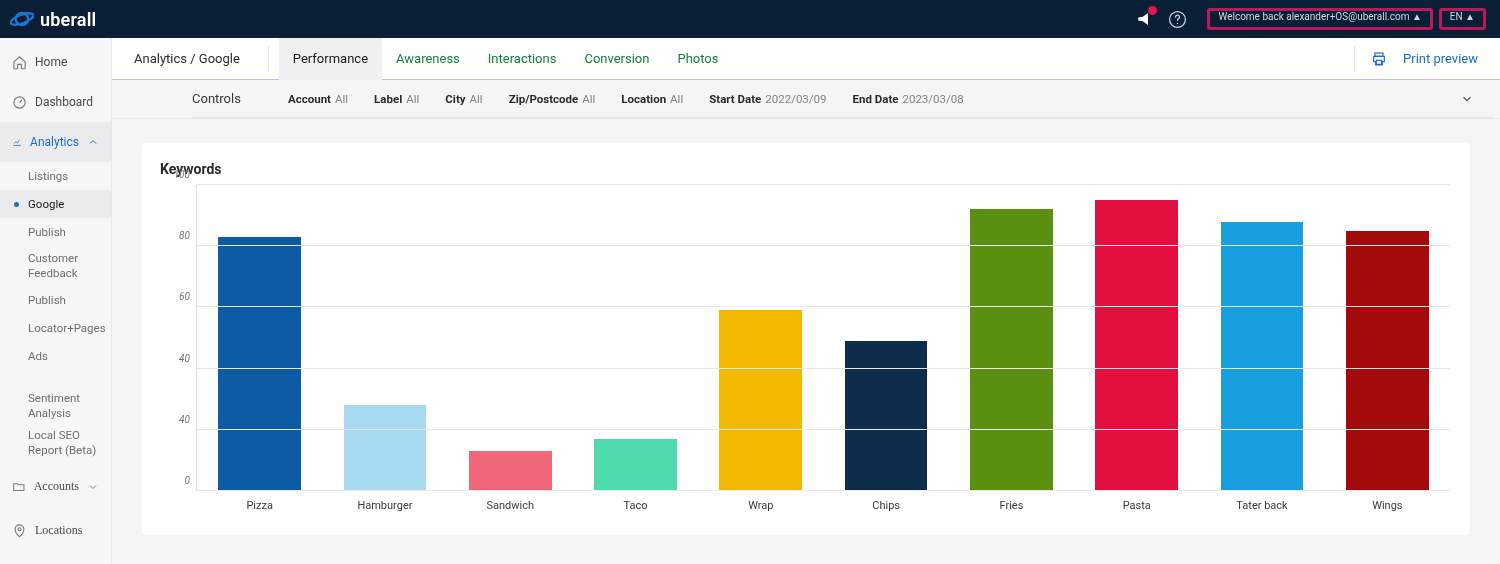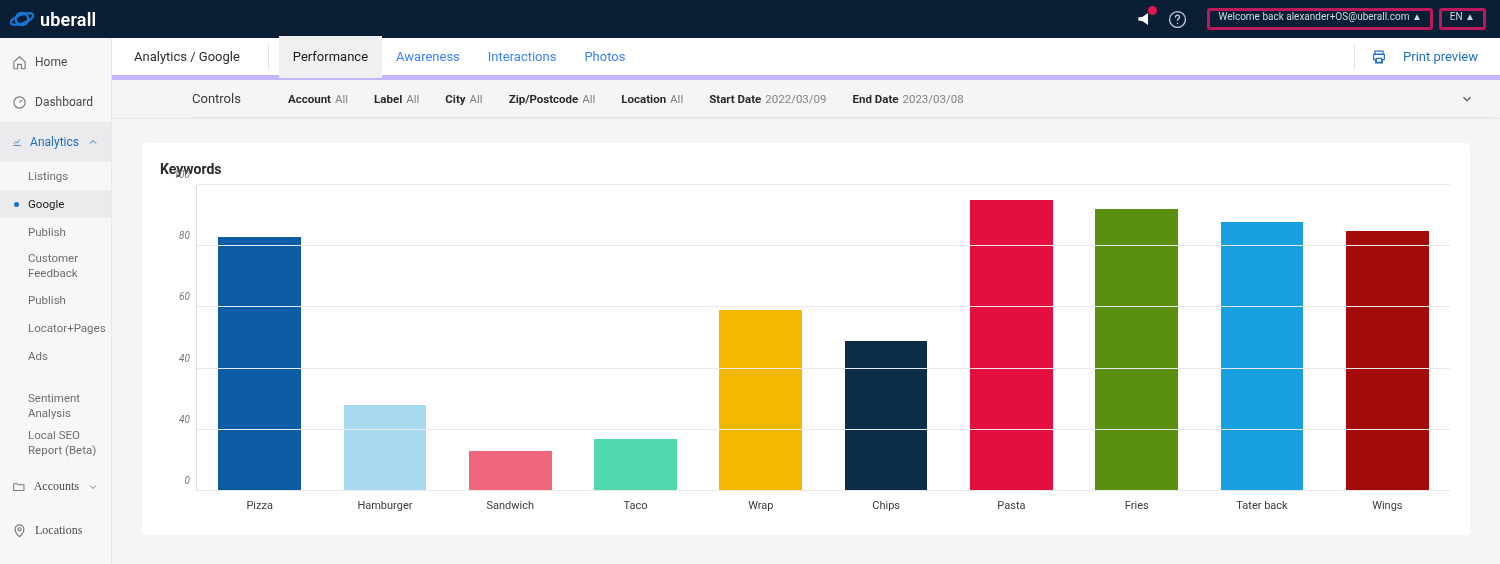--- a/index.html
+++ b/index.html
@@ -19,24 +19,24 @@
   .sbi { display: flex; align-items: center; gap: 8px; height: 40px; padding: 0 12px; font-size: 12px; color: #4a4a4a; cursor: pointer; }
   .sbi.active { background: #ebebed; color: #1b6ec2; }
   .sbi.sub { padding-left: 28px; font-size: 11.5px; color: #6e6e6e; height: 28px; }
   .sbi.sub.sel { color: #1b1b1b; position: relative; }
   .sbi.sub.sel::before { content: ""; width: 5px; height: 5px; border-radius: 50%; background: #1b6ec2; position: absolute; left: 14px; }
   .sbi.group { height: 40px; margin-top: 4px; font-family: Liberation Serif, serif; }
   .chev { margin-left: auto; }
   .sub-wrap { line-height: 1.3; }
   
   .main { flex: 1; display: flex; flex-direction: column; }
-  .tabbar { height: 42px; border-bottom: 5px solid #c4b5fd; display: flex; align-items: center; padding: 0 22px; text-align: right; }
+  .tabbar { height: 42px; border-bottom: 1px solid #c4b5fd; display: flex; align-items: center; padding: 0 22px; text-align: right; }
   .crumb { font-size: 13px; color: #2b2b2b; margin-right: 28px; }
   .divider-v { width: 1px; height: 26px; background: #e4e4e6; margin-right: 10px; }
-  .tab { padding: 0 14px; height: 42px; display: flex; align-items: center; font-size: 13px; color: #3b82f6; cursor: pointer; }
+  .tab { padding: 0 14px; height: 42px; display: flex; align-items: center; font-size: 13px; color: #15803d; cursor: pointer; }
   .tab.active { background: #f0f0f2; color: #1a1a1a; }
   .tab-spacer { flex:1; }
   .print { color: #1b6ec2; display: flex; align-items: center; gap: 16px; cursor: pointer; font-size: 13px; padding-left:16px; border-left:1px solid #e4e4e6; height:26px;}
   
   .controls { background: #f5f5f6; border-bottom: 1px solid #eaeaec; padding: 0 0 0 80px; }
   .controls-row { height: 38px; display: flex; align-items: center; gap: 26px; font-size: 11.5px; color: #2a2a2a; position:relative; border-bottom:1px solid #e3e3e5; margin:0 6px 0 0;}
   .controls-title { font-size: 13px; color: #3a3a3a; margin-right: 20px; min-width:50px; }
   .cf .lbl { font-weight: 700; color: #2a2a2a; }
   .cf .val { color: #828288; margin-left: 4px; }
   .controls-chev { position:absolute; right:20px; color:#555; }
@@ -177,20 +177,23 @@
       <span class="crumb">Analytics / Google</span>
       <span class="divider-v"></span>
       <div class="tab active">
           <span>Performance</span>
         </div>
       <div class="tab">
           <span>Awareness</span>
         </div>
       <div class="tab">
           <span>Interactions</span>
+        </div>
+      <div class="tab">
+          <span>Conversion</span>
         </div>
       <div class="tab">
           <span>Photos</span>
         </div>
       <div class="tab-spacer"></div>
       <div class="print">
         <svg width="16" height="16" viewBox="0 0 24 24" fill="none" stroke="#1b6ec2" stroke-width="1.8">
             <rect x="6" y="3" width="12" height="5"></rect>
             <path d="M4 8h16v8h-3v5H7v-5H4z"></path>
             <rect x="8" y="14" width="8" height="6"></rect>
@@ -249,26 +252,26 @@
                 </div>
                 <div class="barcell">
                   <div class="bar" style="height: 180.54px; background: rgb(242, 185, 0);"></div>
                   <div class="xlabel">Wrap</div>
                 </div>
                 <div class="barcell">
                   <div class="bar" style="height: 149.94px; background: rgb(13, 45, 74);"></div>
                   <div class="xlabel">Chips</div>
                 </div>
                 <div class="barcell">
+                  <div class="bar" style="height: 281.52px; background: rgb(91, 143, 15);"></div>
+                  <div class="xlabel">Fries</div>
+                </div>
+                <div class="barcell">
                   <div class="bar" style="height: 290.7px; background: rgb(227, 16, 63);"></div>
                   <div class="xlabel">Pasta</div>
-                </div>
-                <div class="barcell">
-                  <div class="bar" style="height: 281.52px; background: rgb(91, 143, 15);"></div>
-                  <div class="xlabel">Fries</div>
                 </div>
                 <div class="barcell">
                   <div class="bar" style="height: 269.28px; background: rgb(23, 159, 224);"></div>
                   <div class="xlabel">Tater back</div>
                 </div>
                 <div class="barcell">
                   <div class="bar" style="height: 260.1px; background: rgb(164, 10, 10);"></div>
                   <div class="xlabel">Wings</div>
                 </div>
               </div>

